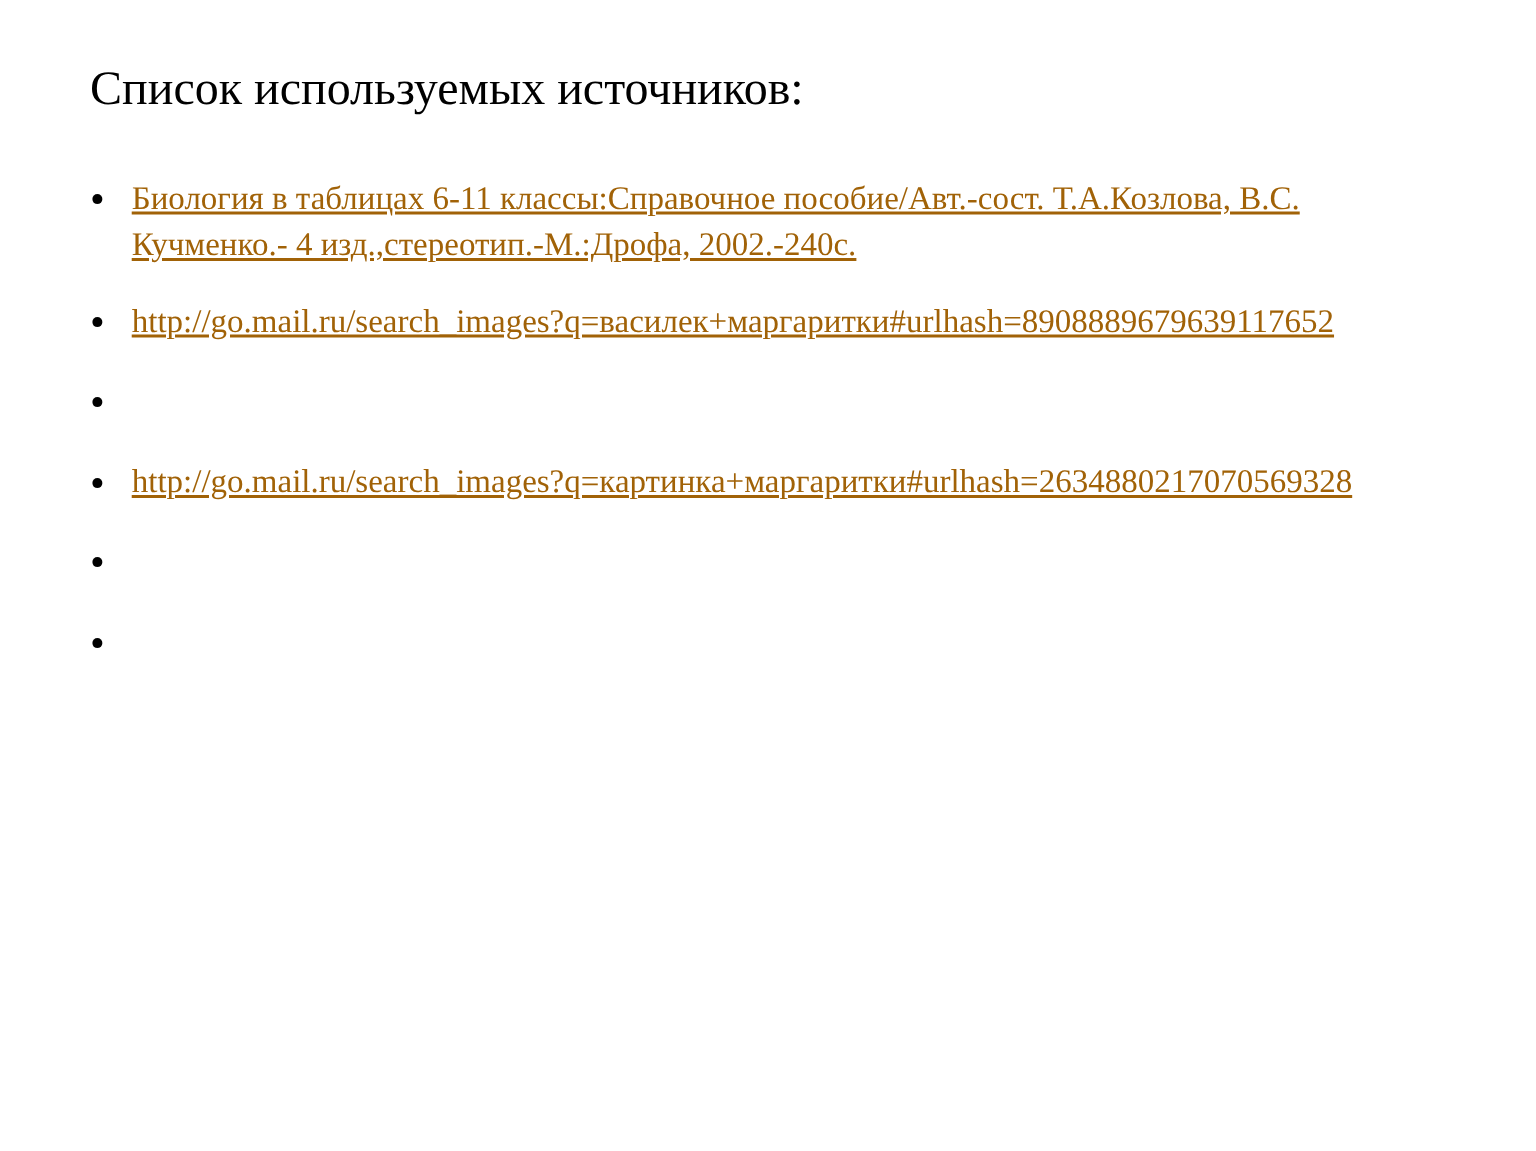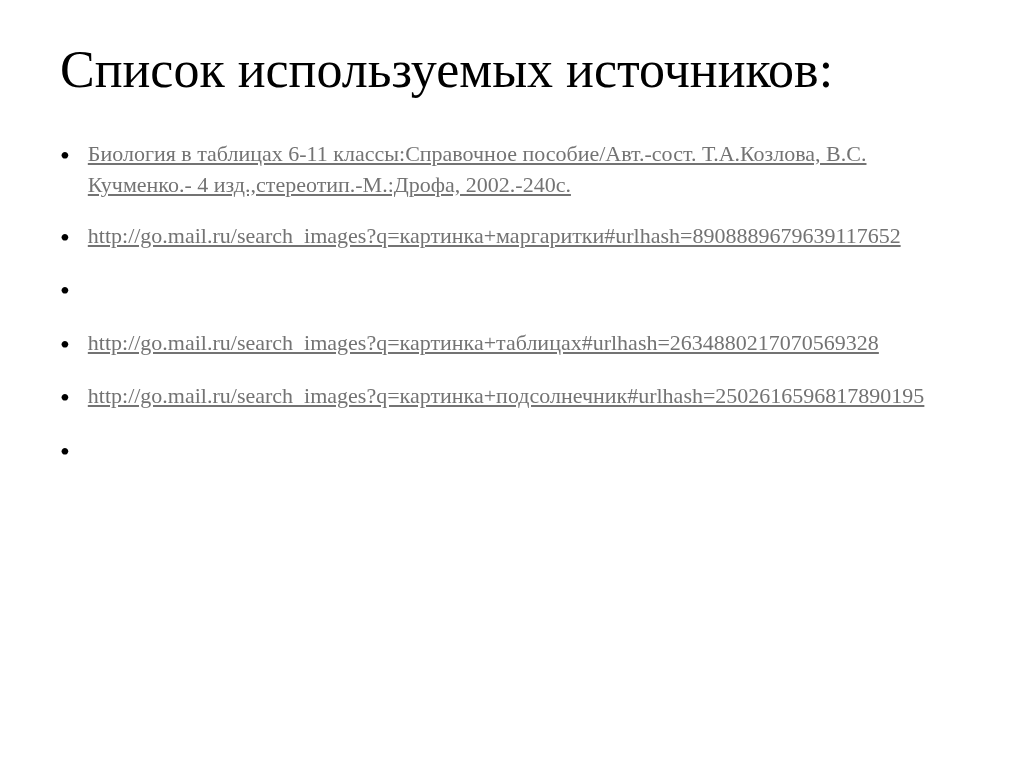--- a/index.html
+++ b/index.html
@@ -11,21 +11,21 @@
     body {
       background: #ffffff;
       font-family: 'Times New Roman', Times, serif;
       width: 1024px;
       min-height: 767px;
       padding: 40px 60px 40px 60px;
       color: #000000;
     }
 
     h1 {
-      font-size: 52px;
+      font-size: 32px;
       font-weight: normal;
       margin-bottom: 40px;
       color: #000000;
     }
 
     ul {
       list-style: none;
       padding-left: 0;
     }
 
@@ -43,45 +43,44 @@
       font-size: 28px;
       line-height: 1.2;
       color: #000000;
     }
 
     ul li .content {
       flex: 1;
     }
 
     a {
-      color: #737373;
+      color: #a16207;
       text-decoration: underline;
     }
   </style>
 </head>
 <body>
 
 <h1>Список используемых источников:</h1>
 
 <ul>
 <li>
       <span class="bullet">•</span>
       <span class="content"><a href="#">Биология в таблицах 6-11 классы:Справочное пособие/Авт.-сост. Т.А.Козлова, В.С. Кучменко.- 4 изд.,стереотип.-М.:Дрофа, 2002.-240с.</a></span>
     </li>
     <li>
       <span class="bullet">•</span>
-      <span class="content"><a href="#">http://go.mail.ru/search_images?q=картинка+маргаритки#urlhash=8908889679639117652</a></span>
+      <span class="content"><a href="#">http://go.mail.ru/search_images?q=василек+маргаритки#urlhash=8908889679639117652</a></span>
     </li>
     <li>
       <span class="bullet">•</span>
     </li>
     <li>
       <span class="bullet">•</span>
-      <span class="content"><a href="#">http://go.mail.ru/search_images?q=картинка+таблицах#urlhash=2634880217070569328</a></span>
+      <span class="content"><a href="#">http://go.mail.ru/search_images?q=картинка+маргаритки#urlhash=2634880217070569328</a></span>
     </li>
     <li>
       <span class="bullet">•</span>
-      <span class="content"><a href="#">http://go.mail.ru/search_images?q=картинка+подсолнечник#urlhash=2502616596817890195</a></span>
     </li>
     <li>
       <span class="bullet">•</span>
     </li>
   </ul>
 
 </body></html>

